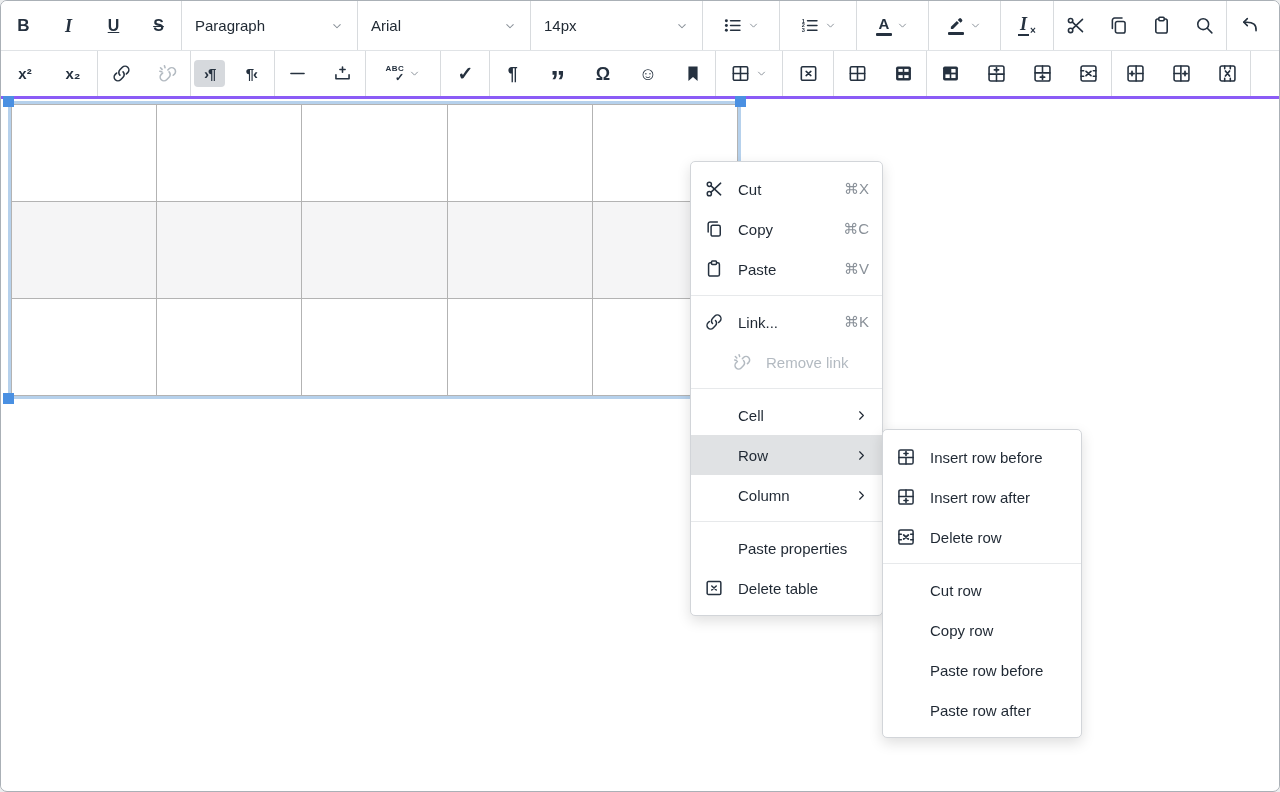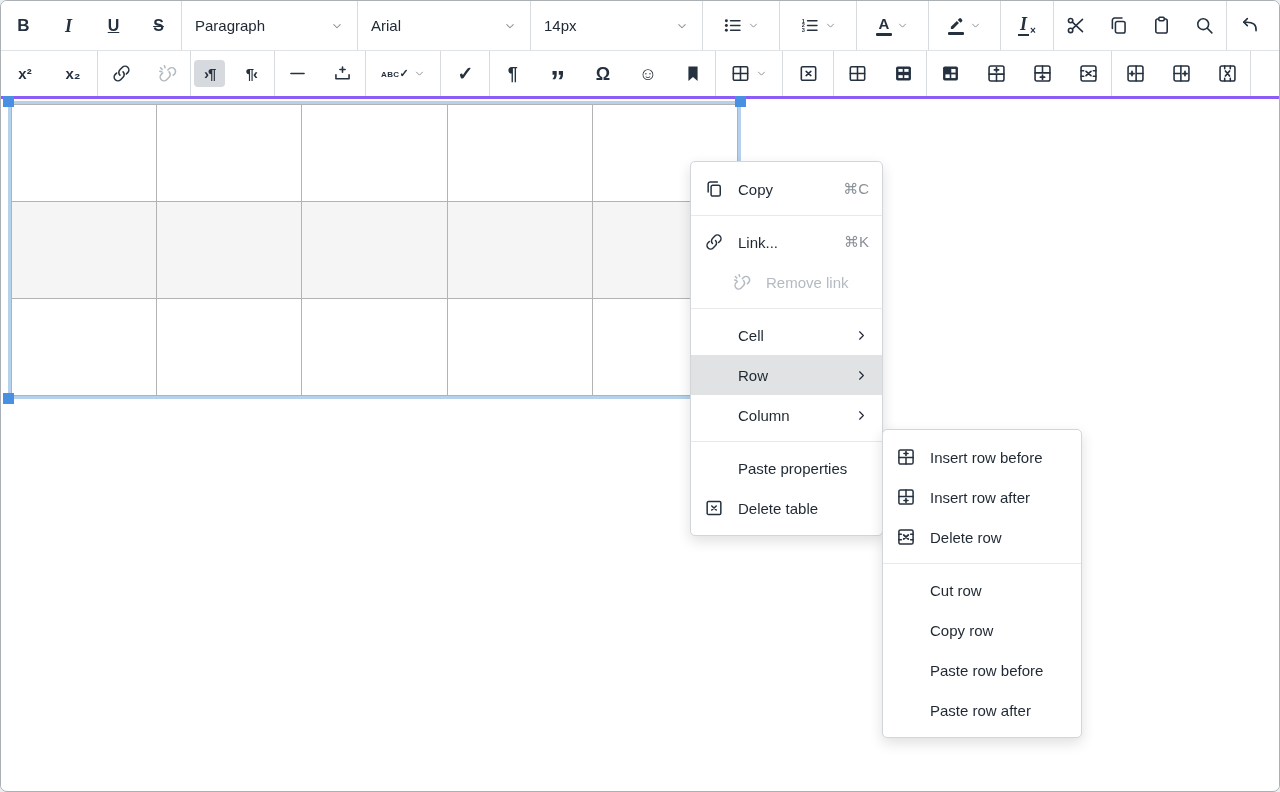--- a/index.html
+++ b/index.html
@@ -24,21 +24,21 @@
   .g-italic{font-family:"Liberation Serif","DejaVu Serif",serif;font-style:italic;font-size:18px}
   .g-under{text-decoration:underline}
   .g-strike{text-decoration:line-through}
   .g-sub{font-size:15px;font-weight:700}
   .g-dir{font-size:15px;font-weight:700;letter-spacing:-1px}
   .g-pilcrow{font-size:18px;font-weight:700}
   .g-quote{font-size:30px;font-weight:700;line-height:.2;position:relative;top:7px}
   .g-omega{font-size:18px;font-weight:700}
   .g-emoji{font-size:18px;font-weight:400}
   .g-check{font-size:19px;font-weight:800}
-  .abc-stack{display:flex;flex-direction:row;align-items:flex-end;line-height:1}
+  .abc-stack{display:flex;flex-direction:column;align-items:flex-end;line-height:1}
   .abc-top{font-size:8px;font-weight:800;letter-spacing:.4px}
   .abc-chk{font-size:11px;font-weight:800;margin-top:-1px}
   .colorbtn{display:flex;flex-direction:column;align-items:center;line-height:1}
   .color-a{font-size:15px;font-weight:700}
   .color-bar{width:16px;height:3px;background:#25313f;margin-top:2px;border-radius:1px}
   .txwrap{display:flex;align-items:flex-end;line-height:1}
   .tx-i{font-family:"Liberation Serif","DejaVu Serif",serif;font-style:italic;font-size:18px;font-weight:600;border-bottom:2px solid #25313f;padding:0 2px 1px}
   .tx-x{font-size:10px;font-weight:700;margin-left:1px}
   svg { display:block; }
   .stroke { fill:none; stroke:currentColor; stroke-width:1.8; stroke-linecap:round; stroke-linejoin:round; }
@@ -453,27 +453,52 @@
       <div class="handle h-tr"></div>
       <div class="handle h-bl"></div>
       <div class="handle h-br"></div>
     </div>
 
     <div class="menu cmenu">
       <div class="mi">
         <span class="mic">
             <svg width="20" height="20" viewBox="0 0 24 24">
               <g class="stroke">
+                <circle cx="6.4" cy="6.4" r="2.5"></circle>
+                <circle cx="6.4" cy="17.6" r="2.5"></circle>
+                <path d="M8.5 8.2L20 19M20 5L8.5 15.8"></path>
+              </g>
+            </svg>
+          </span>
+        <span class="lbl">Cut</span>
+        <span class="sc">⌘X</span>
+      </div>
+      <div class="mi">
+        <span class="mic">
+            <svg width="20" height="20" viewBox="0 0 24 24">
+              <g class="stroke">
                 <rect x="8.5" y="7.5" width="11" height="13" rx="2"></rect>
                 <path d="M5 15.5V6a2.5 2.5 0 0 1 2.5-2.5H16"></path>
               </g>
             </svg>
           </span>
         <span class="lbl">Copy</span>
         <span class="sc">⌘C</span>
+      </div>
+      <div class="mi">
+        <span class="mic">
+            <svg width="20" height="20" viewBox="0 0 24 24">
+              <g class="stroke">
+                <rect x="5.5" y="4.5" width="13" height="16" rx="2"></rect>
+                <rect x="9" y="2.5" width="6" height="4" rx="1" fill="#fff"></rect>
+              </g>
+            </svg>
+          </span>
+        <span class="lbl">Paste</span>
+        <span class="sc">⌘V</span>
       </div>
       <div class="mdiv"></div>
       <div class="mi">
         <span class="mic">
             <svg width="20" height="20" viewBox="0 0 24 24">
               <g class="stroke">
                 <path d="M10.2 13.8a4.3 4.3 0 0 1 0-6.1l2.8-2.8a4.3 4.3 0 0 1 6.1 6.1l-1.6 1.6"></path>
                 <path d="M13.8 10.2a4.3 4.3 0 0 1 0 6.1l-2.8 2.8a4.3 4.3 0 0 1-6.1-6.1l1.6-1.6"></path>
               </g>
             </svg>

